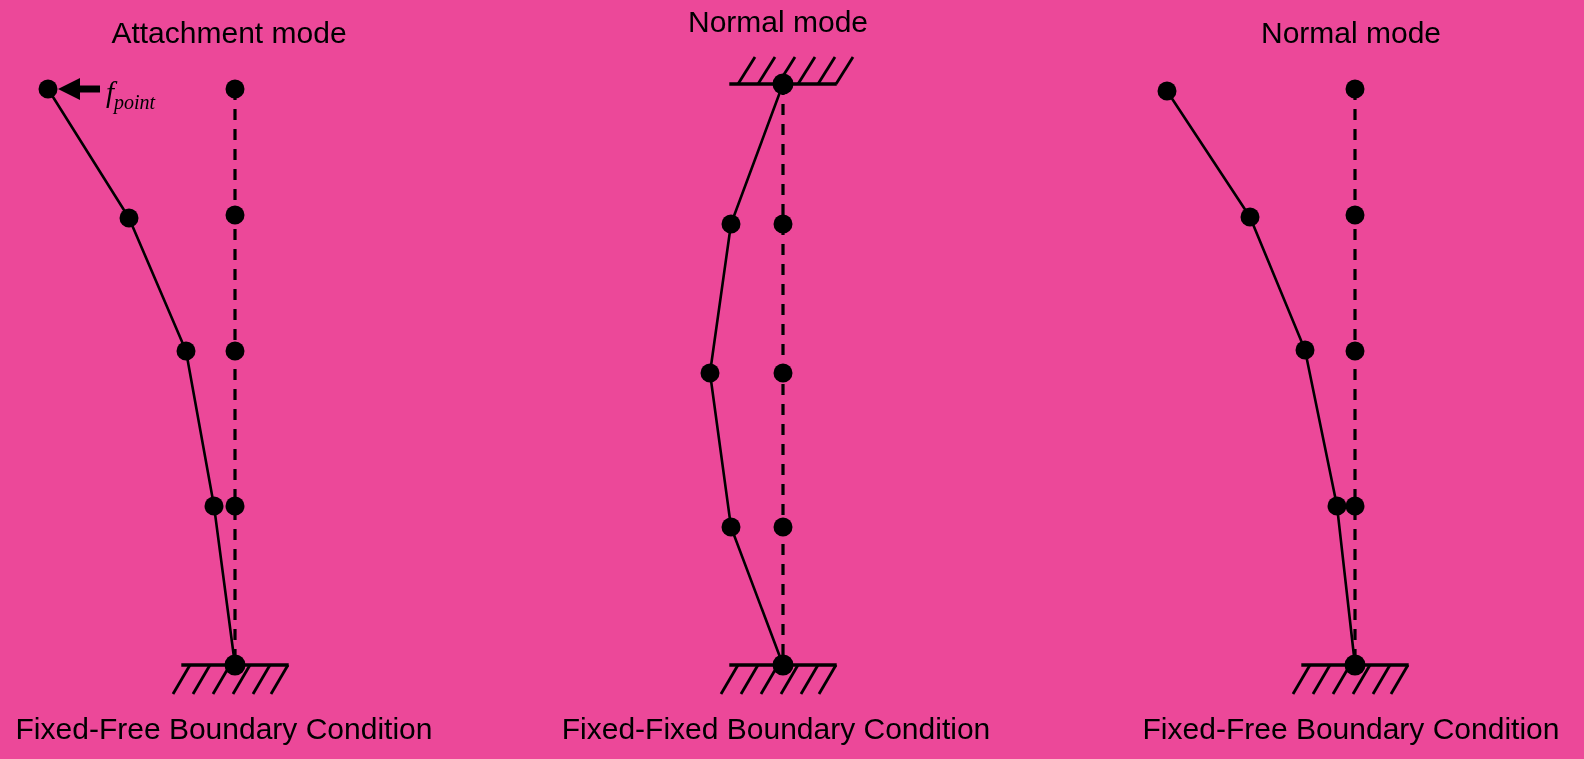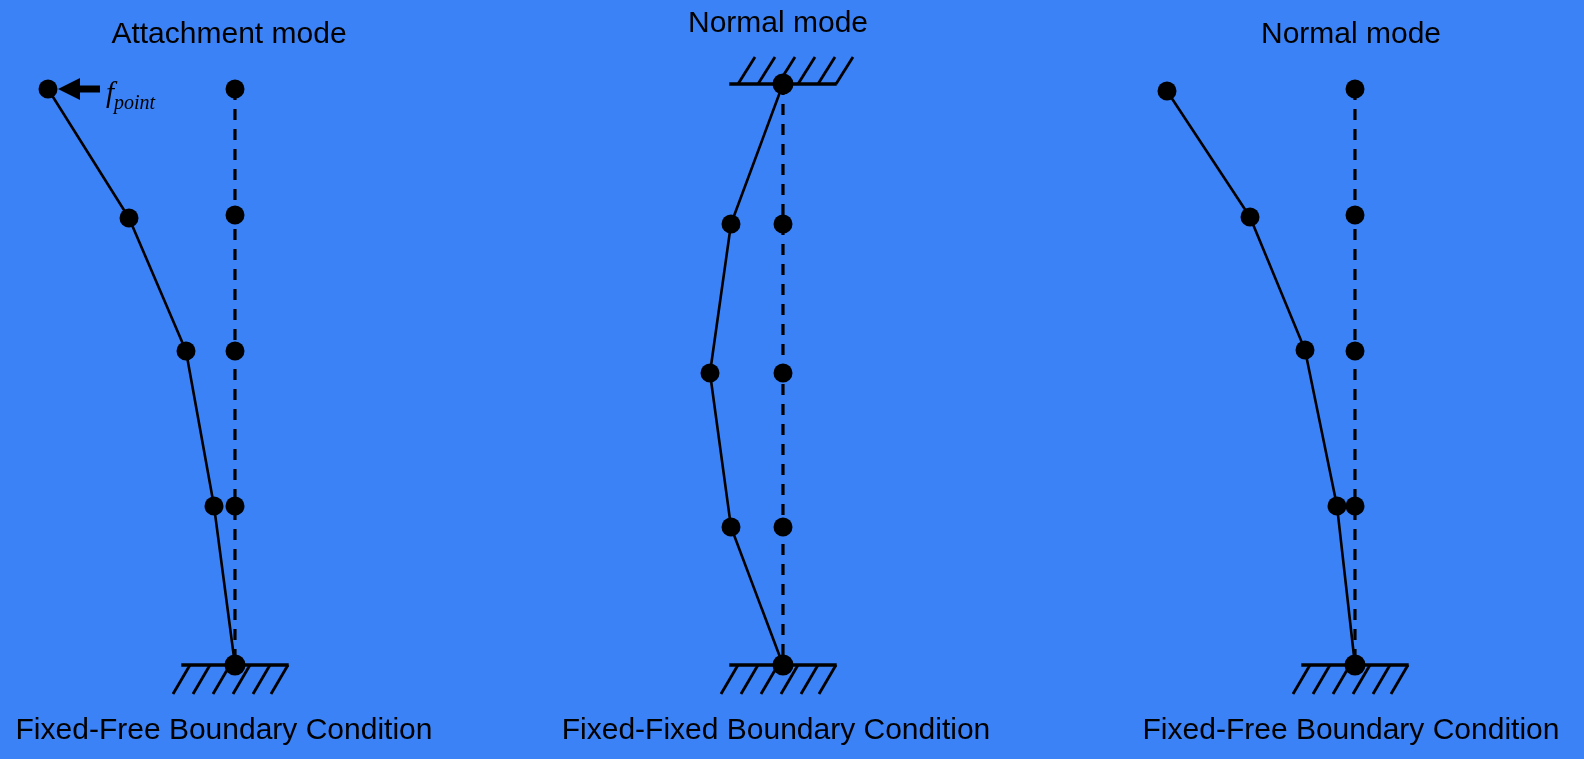--- a/index.html
+++ b/index.html
@@ -8,21 +8,21 @@
     background: #ffffff;
   }
   body {
     font-family: "Liberation Sans", sans-serif;
     color: #000000;
   }
   #canvas {
     position: relative;
     width: 1584px;
     height: 759px;
-    background: #3b82f6;
+    background: #ec4899;
     overflow: hidden;
   }
   svg.figure {
     position: absolute;
     left: 0;
     top: 0;
     width: 1584px;
     height: 759px;
   }
   .panel-title {

